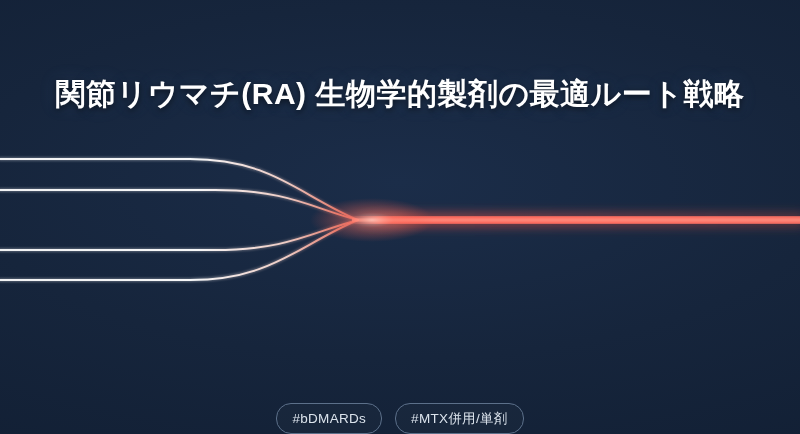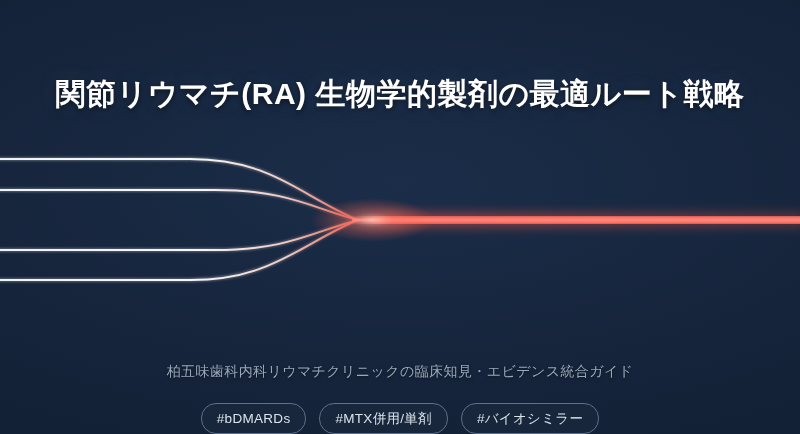--- a/index.html
+++ b/index.html
@@ -192,22 +192,20 @@
 
       <ellipse cx="372" cy="220" rx="62" ry="22" fill="url(#coreGlow)" opacity="0.75"></ellipse>
     </svg>
   </div>
 
   <div class="content">
 
     <h1 class="title">関節リウマチ(RA) 生物学的製剤の最適ルート戦略</h1>
 
 
-    <p class="caption">柏五味歯科内科リウマチクリニックの臨床知見・エビデンス統合ガイド</p>
 
     <div class="tag-row">
       <span class="tag">#bDMARDs</span>
       <span class="tag">#MTX併用/単剤</span>
-      <span class="tag">#バイオシミラー</span>
     </div>
 
   </div>
 </div>
 
 </body></html>

